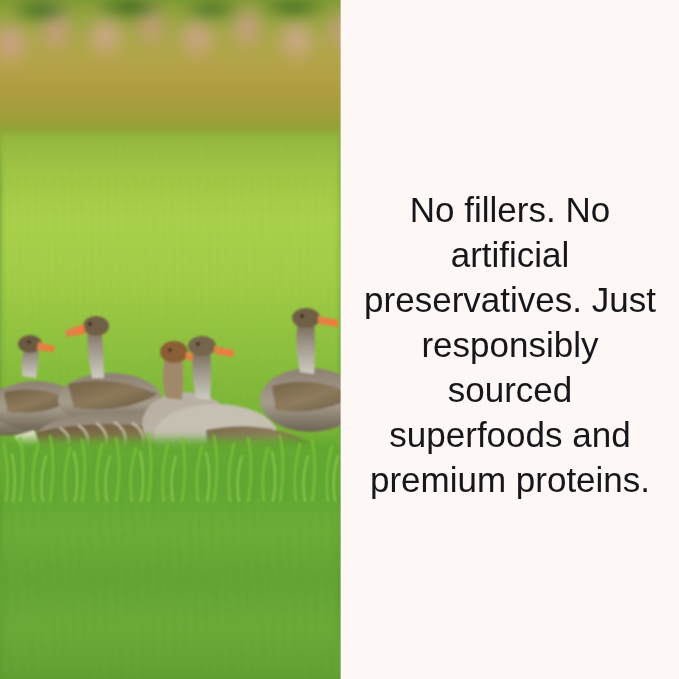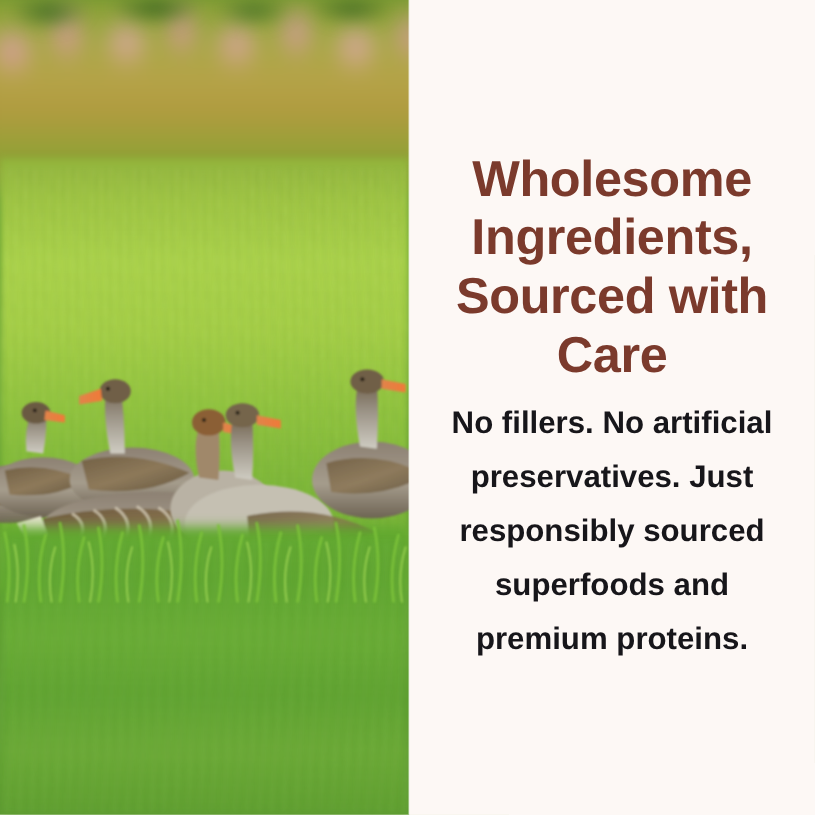--- a/index.html
+++ b/index.html
@@ -198,22 +198,22 @@
     line-height: 49px;
     letter-spacing: -0.3px;
     text-align: center;
     max-width: 300px;
   }
 
   .subcopy {
     margin: 10px 0 0 0;
     color: #17161A;
     font-family: "Liberation Sans", sans-serif;
-    font-weight: 700;
-    font-size: 26px;
+    font-weight: 400;
+    font-size: 35px;
     line-height: 45px;
     text-align: center;
     max-width: 292px;
   }
 </style>
 </head>
 <body>
 
 <div class="banner">
 
@@ -357,17 +357,16 @@
         <path d="M273 110 Q278 84 272 60"></path>
         <path d="M305 110 Q301 86 308 64"></path>
         <path d="M335 110 Q331 86 338 64"></path>
       </g>
     </svg>
 
     <div class="panel-edge"></div>
   </div>
 
   <div class="text-panel">
-    <h1 class="headline">Wholesome Ingredients, Sourced with Care</h1>
     <p class="subcopy">No fillers. No artificial preservatives. Just responsibly sourced superfoods and premium proteins.</p>
   </div>
 
 </div>
 
 </body></html>

